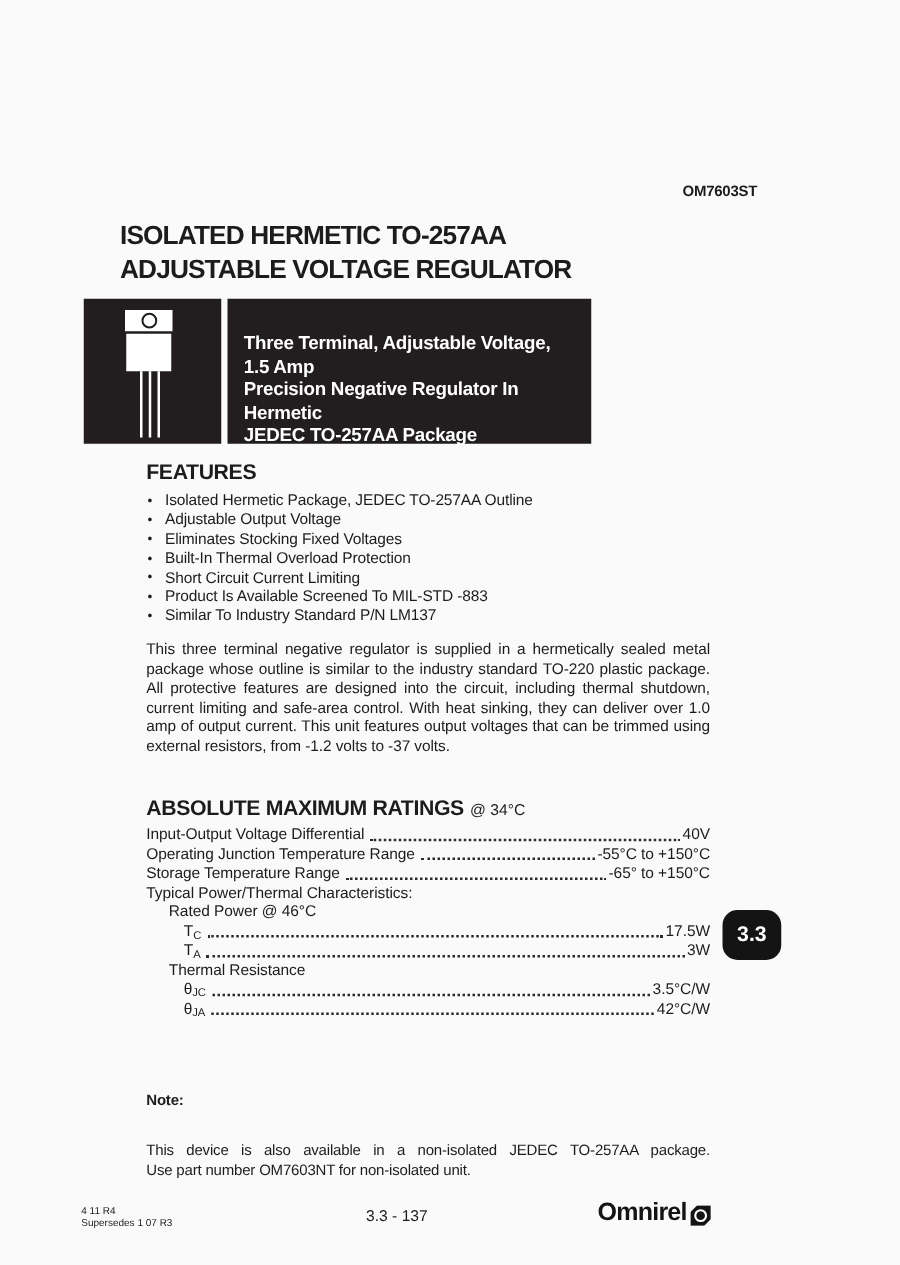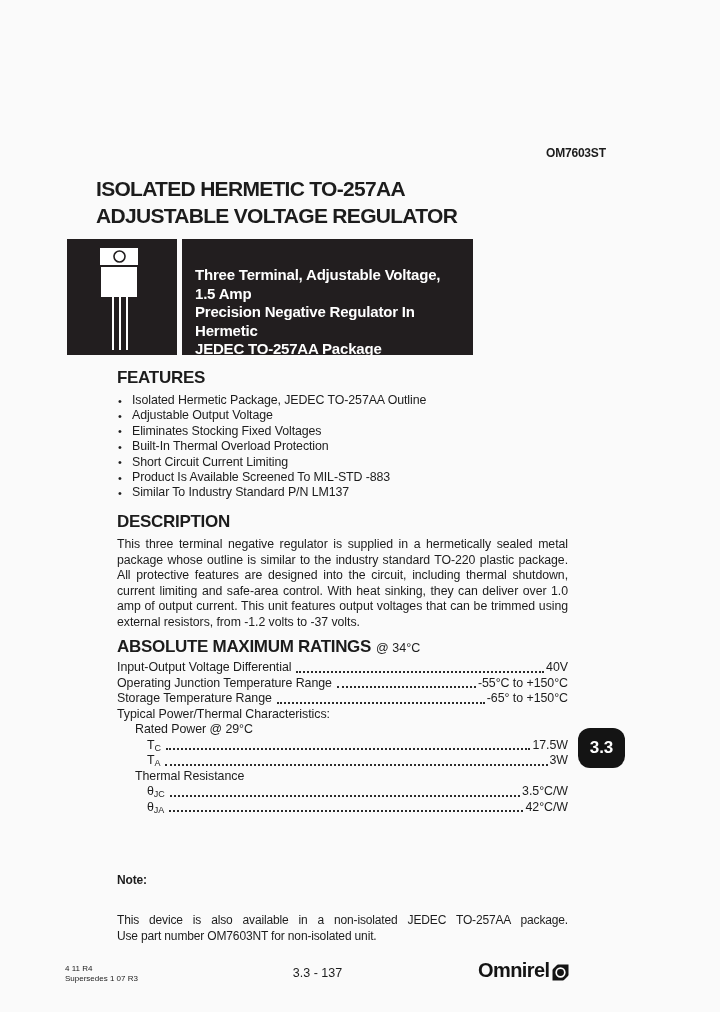--- a/index.html
+++ b/index.html
@@ -129,21 +129,20 @@
         <li class="feature-item">Adjustable Output Voltage</li>
         <li class="feature-item">Eliminates Stocking Fixed Voltages</li>
         <li class="feature-item">Built-In Thermal Overload Protection</li>
         <li class="feature-item">Short Circuit Current Limiting</li>
         <li class="feature-item">Product Is Available Screened To MIL-STD -883</li>
         <li class="feature-item">Similar To Industry Standard P/N LM137</li>
       </ul>
   </div>
 
   <div id="description" class="section">
-    <h2>DESCRIPTION</h2>
     <p>This three terminal negative regulator is supplied in a hermetically sealed metal package whose outline is similar to the industry standard TO-220 plastic package.  All protective features are designed into the circuit, including thermal shutdown, current limiting and safe-area control.  With heat sinking, they can deliver over 1.0 amp of output current.  This unit features output voltages that can be trimmed using external resistors, from -1.2 volts to -37 volts.</p>
   </div>
 
   <div id="ratings" class="section">
     <div class="ratings-heading">
       <h2>ABSOLUTE MAXIMUM RATINGS</h2><span class="heading-suffix">@ 34°C</span>
     </div>
     <div>
         <div class="rating-row ind0">
           <span class="rating-label">Input-Output Voltage Differential</span>
@@ -157,21 +156,21 @@
         </div>
         <div class="rating-row ind0">
           <span class="rating-label">Storage Temperature Range</span>
           <span class="dots"></span>
           <span class="rating-value">-65° to +150°C</span>
         </div>
         <div class="rating-row ind0">
           <span class="rating-label">Typical Power/Thermal Characteristics:</span>
         </div>
         <div class="rating-row ind1">
-          <span class="rating-label">Rated Power @ 29°C</span>
+          <span class="rating-label">Rated Power @ 46°C</span>
         </div>
         <div class="rating-row ind2">
           <span class="rating-label">T<sub>C</sub></span>
           <span class="dots"></span>
           <span class="rating-value">17.5W</span>
         </div>
         <div class="rating-row ind2">
           <span class="rating-label">T<sub>A</sub></span>
           <span class="dots"></span>
           <span class="rating-value">3W</span>

